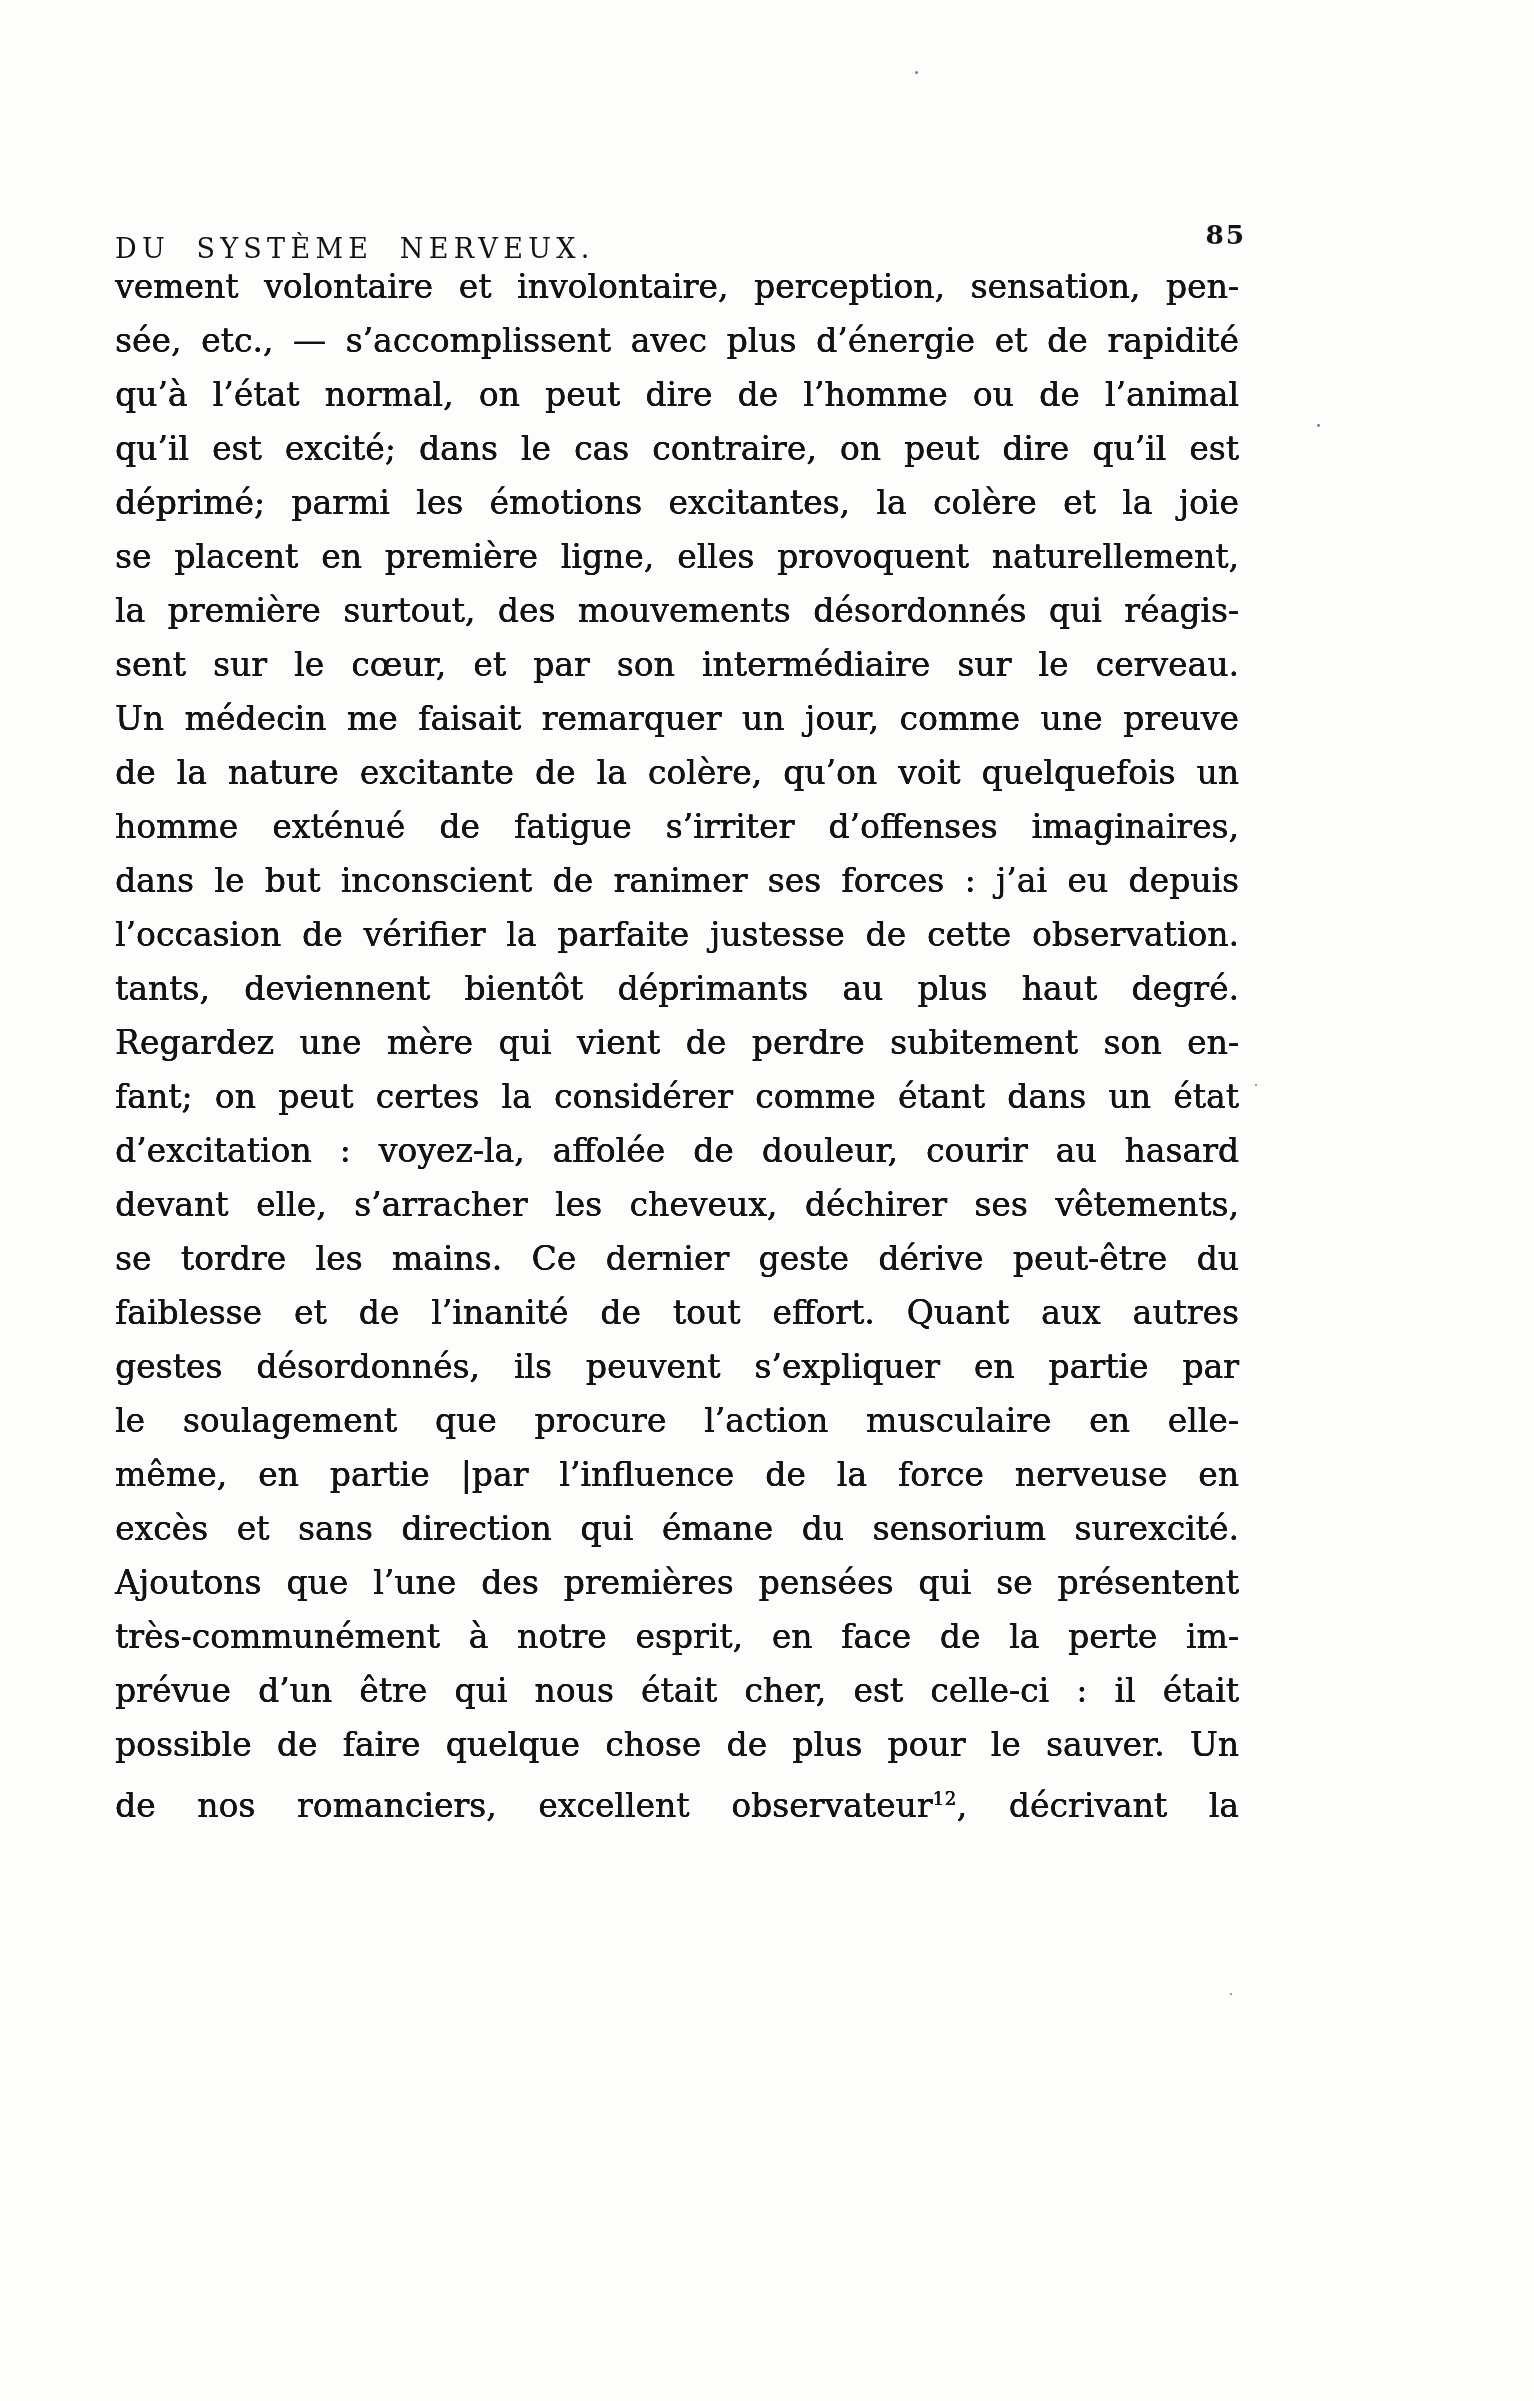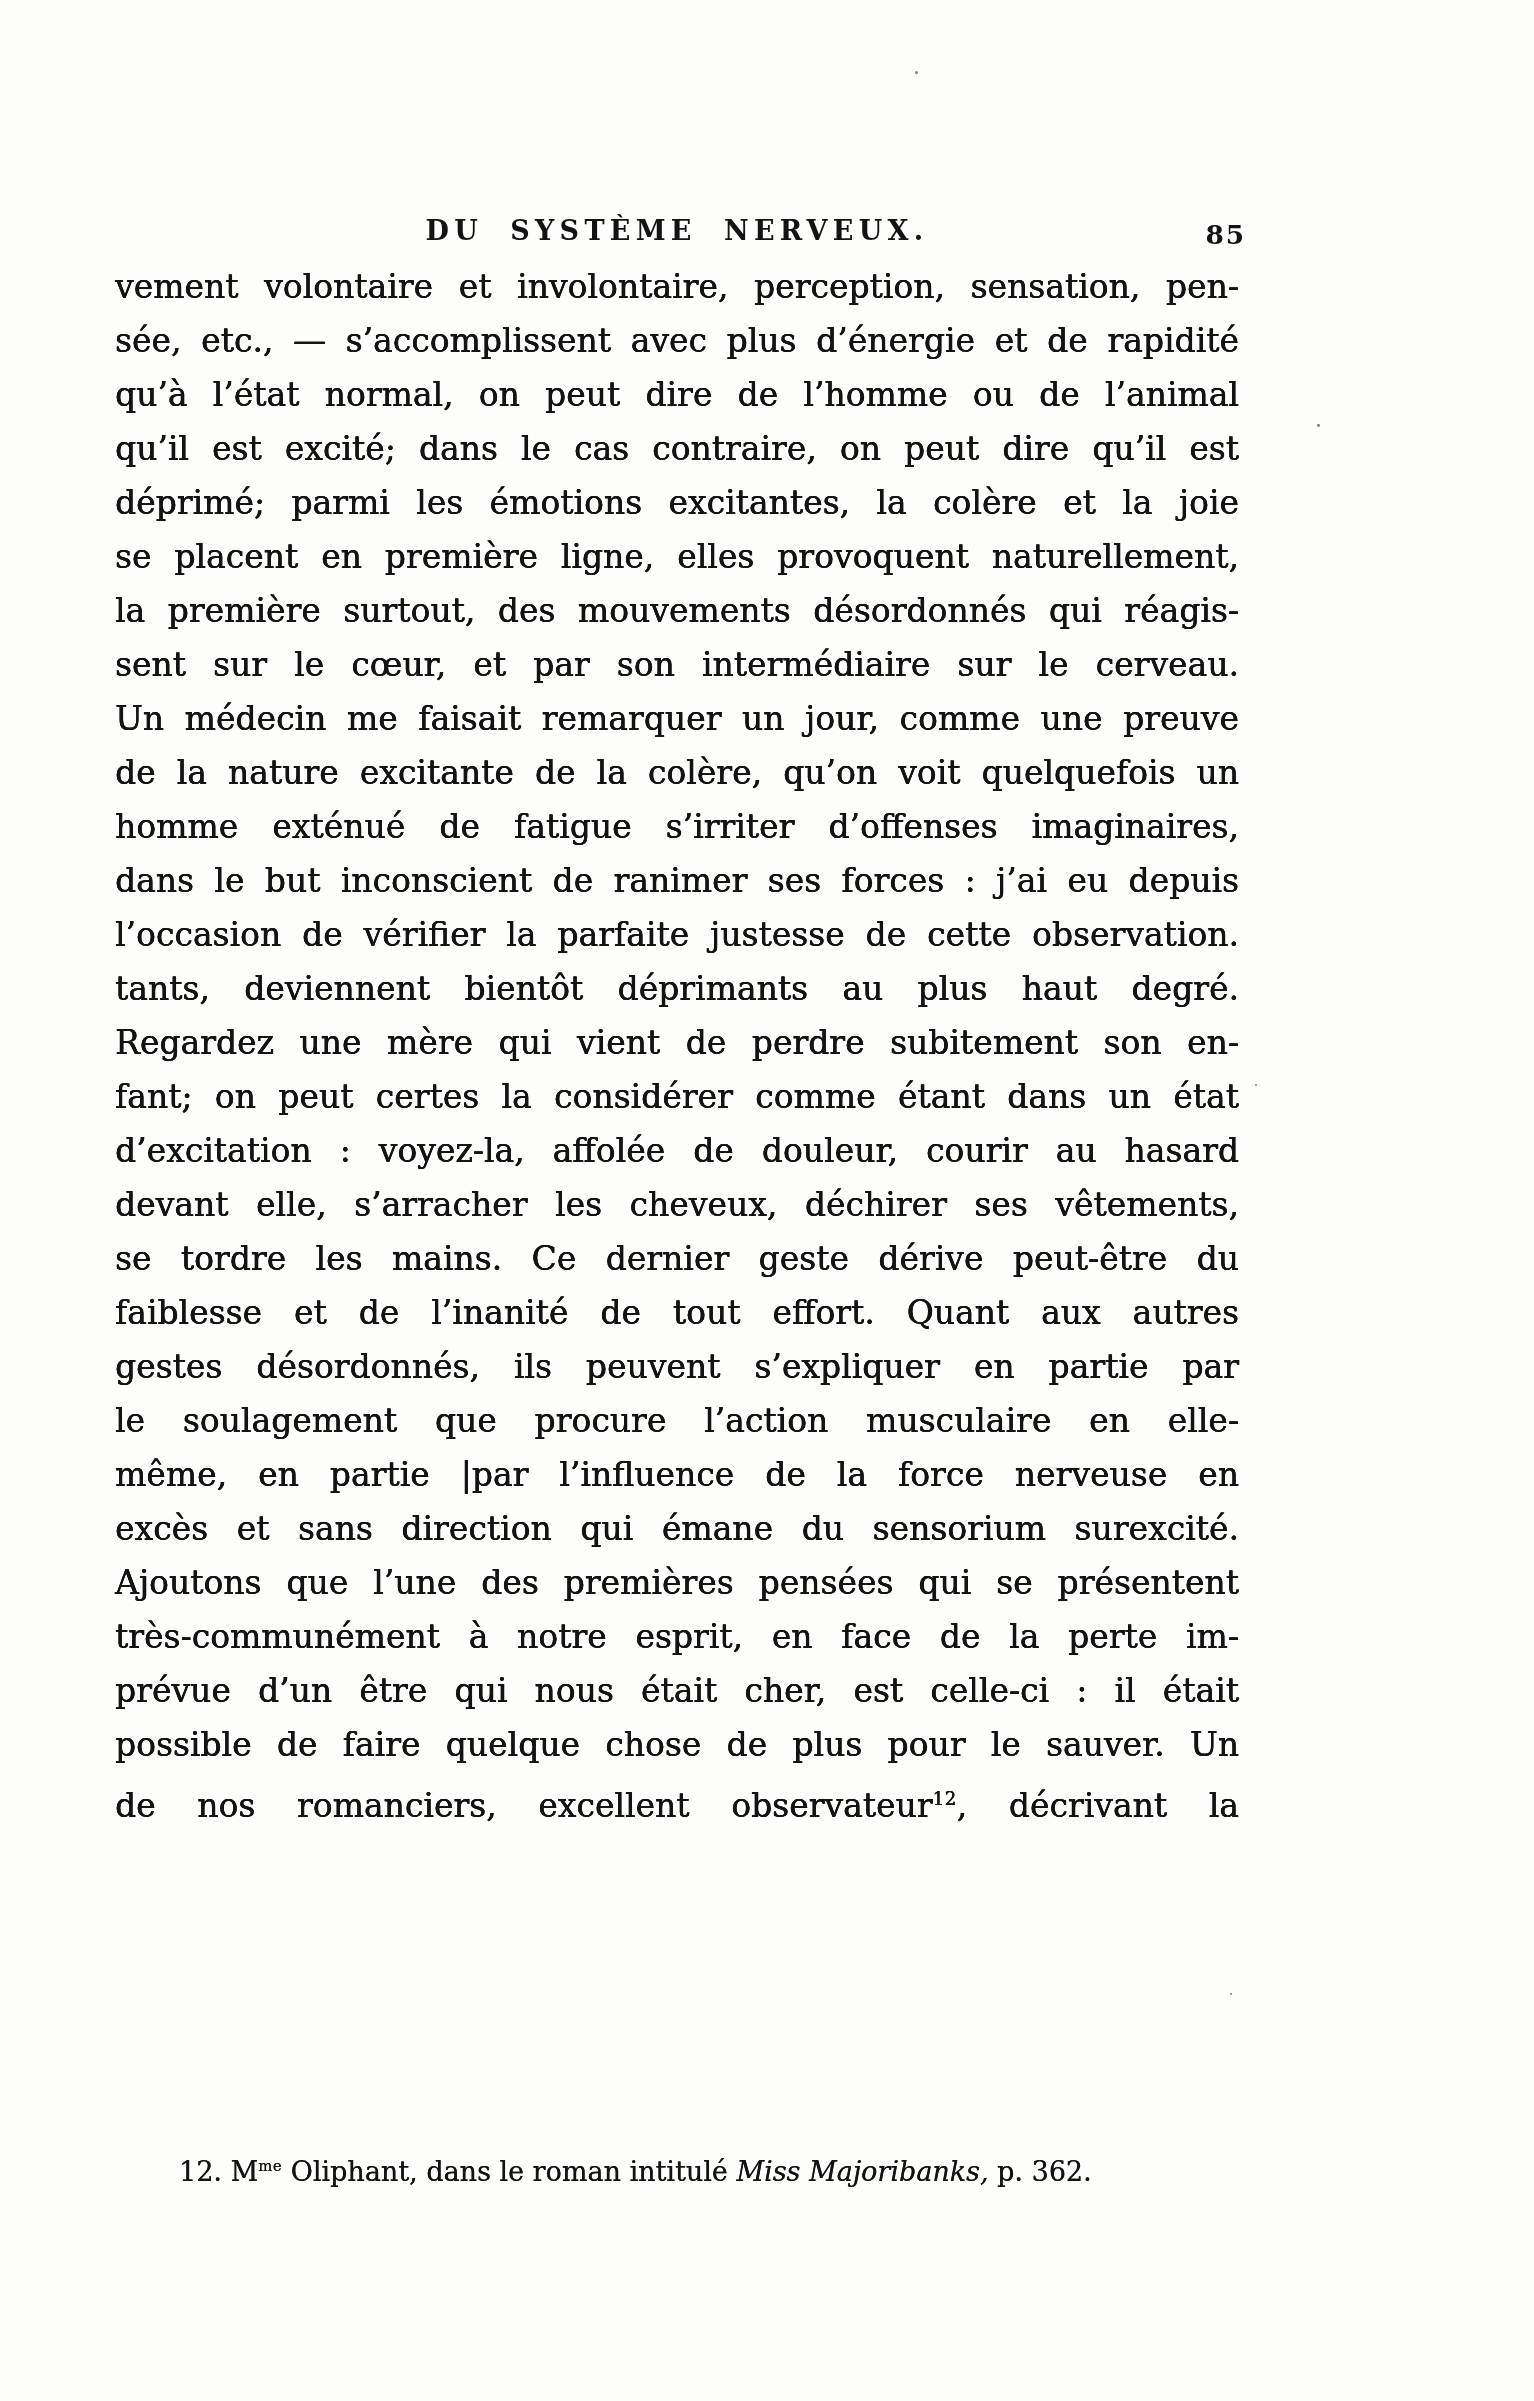--- a/index.html
+++ b/index.html
@@ -12,26 +12,25 @@
     width: 1534px;
     height: 2572px;
     background: #fdfdfc;
     overflow: hidden;
     font-family: "DejaVu Serif", "Liberation Serif", serif;
     color: #131313;
   }
   
   .running-head {
     position: absolute;
-    top: 215px;
+    top: 233px;
     left: 115px;
     width: 1124px;
-    text-align: center;
     font-size: 27px;
-    font-weight: bold;
+    font-weight: normal;
     letter-spacing: 5.3px;
     word-spacing: 12.5px;
     white-space: nowrap;
   }
   .page-number {
     position: absolute;
     top: 219px;
     right: 288px;
     font-size: 26.4px;
     font-weight: bold;
@@ -127,21 +126,20 @@
         <div class="text-line"><span>même, en partie |par l’influence de la force nerveuse en</span></div>
         <div class="text-line"><span>excès et sans direction qui émane du sensorium surexcité.</span></div>
         <div class="text-line"><span>Ajoutons que l’une des premières pensées qui se présentent</span></div>
         <div class="text-line"><span>très-communément à notre esprit, en face de la perte im-</span></div>
         <div class="text-line"><span>prévue d’un être qui nous était cher, est celle-ci : il était</span></div>
         <div class="text-line"><span>possible de faire quelque chose de plus pour le sauver. Un</span></div>
         <div class="text-line"><span>de nos romanciers, excellent observateur</span><span class="sup">12</span><span>, décrivant la</span></div>
       </div>
     </div>
 
-  <div class="footnote"><span>12. M</span><span class="sup">me</span><span> Oliphant, dans le roman intitulé </span><span class="italic">Miss Majoribanks,</span><span> p. 362.</span></div>
 
   <div class="speck s1"></div>
   <div class="speck s2"></div>
   <div class="speck s3"></div>
   <div class="speck s4"></div>
 
 </div>
 
 
 </body></html>

